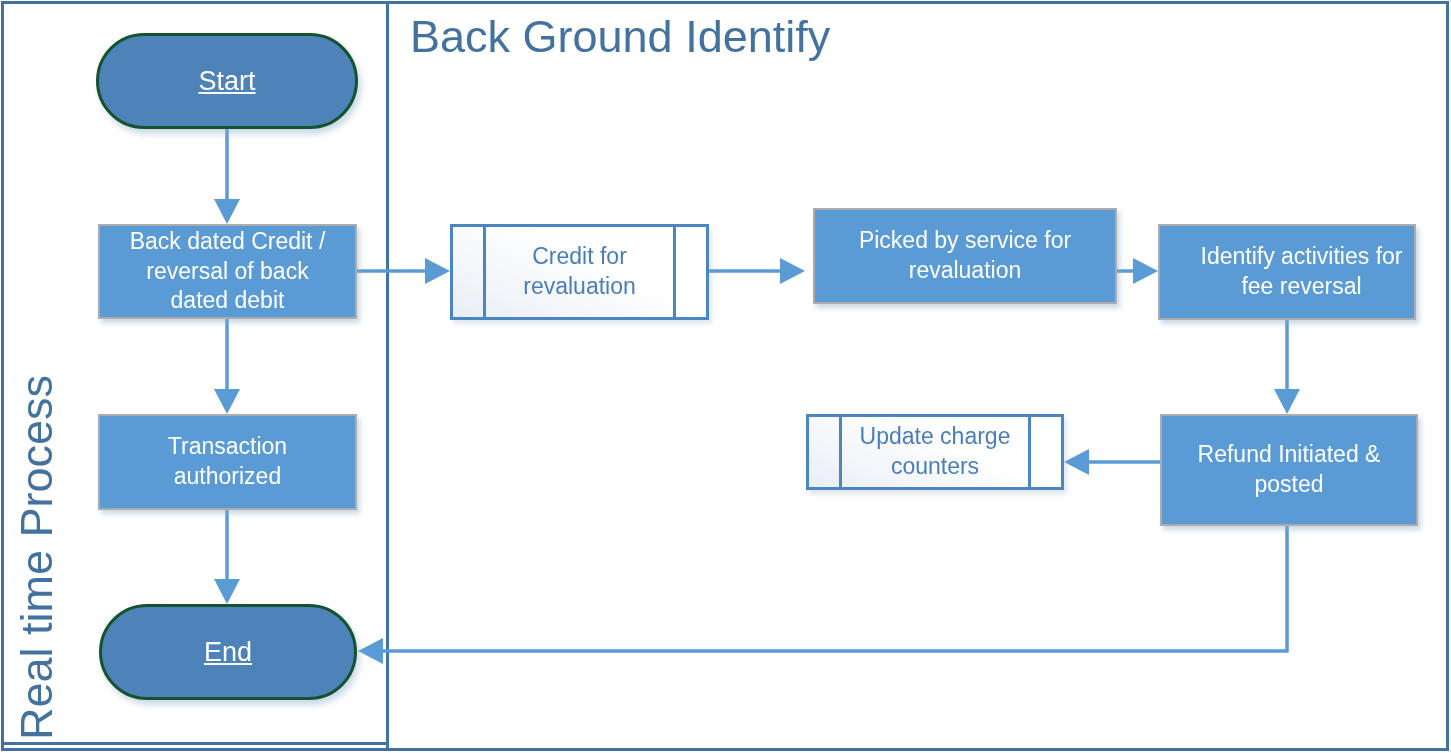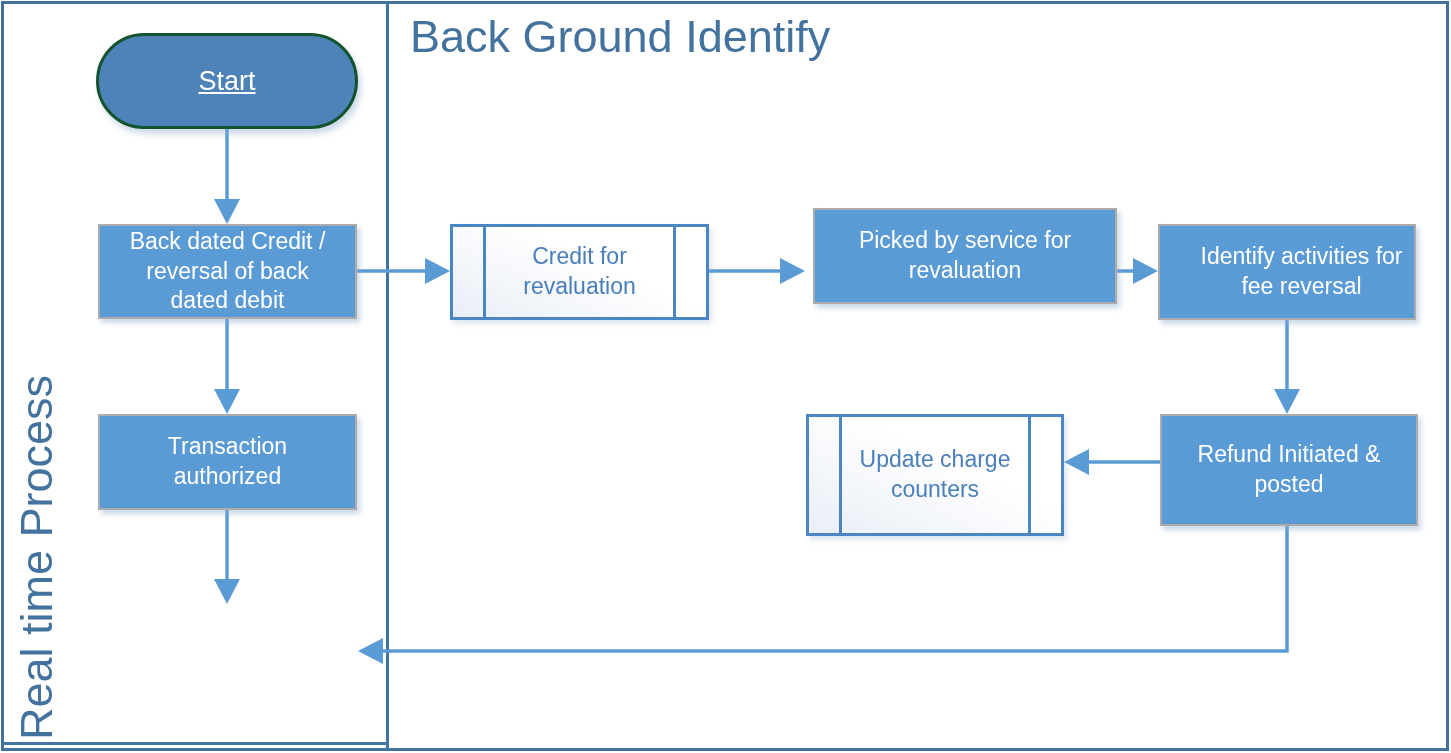--- a/index.html
+++ b/index.html
@@ -61,21 +61,21 @@
   .bar-right { right:30px; }
   
   #node-start       { left:96px;   top:33px;  width:262px; height:96px; }
   #node-backdated   { left:98px;   top:224px; width:259px; height:95px; }
   #node-transaction { left:98px;   top:414px; width:259px; height:96px; }
   #node-end         { left:99px;   top:604px; width:258px; height:96px; }
   #node-trigger     { left:450px;  top:224px; width:259px; height:96px; }
   #node-picked      { left:805px;  top:208px; width:304px; height:96px;margin-left:8px; }
   #node-identify    { left:1158px; top:224px; width:258px; height:96px;padding-left:29px; }
   #node-refund      { left:1160px; top:414px; width:258px; height:112px; }
-  #node-update      { left:806px;  top:414px; width:258px; height:122px; }
+  #node-update      { left:806px;  top:414px; width:258px; height:76px; }
 </style>
 </head>
 <body>
 
 <div id="canvas">
 
   <div id="outer-border"></div>
   <div id="lane-divider"></div>
   <div id="realtime-lane-bottom"></div>
 
@@ -129,20 +129,23 @@
     <span class="label">Back dated Credit /
 reversal of back
 dated debit</span>
   </div>
 
   <div id="node-transaction" class="node process">
     <span class="label">Transaction
 authorized</span>
   </div>
 
+  <div id="node-end" class="node terminator">
+    <span class="label">End</span>
+  </div>
 
   <div id="node-trigger" class="node subprocess">
     <div class="subprocess-bar bar-left"></div>
     <div class="subprocess-bar bar-right"></div>
     <span class="label">Credit for
 revaluation</span>
   </div>
 
   <div id="node-picked" class="node process">
     <span class="label">Picked by service for

